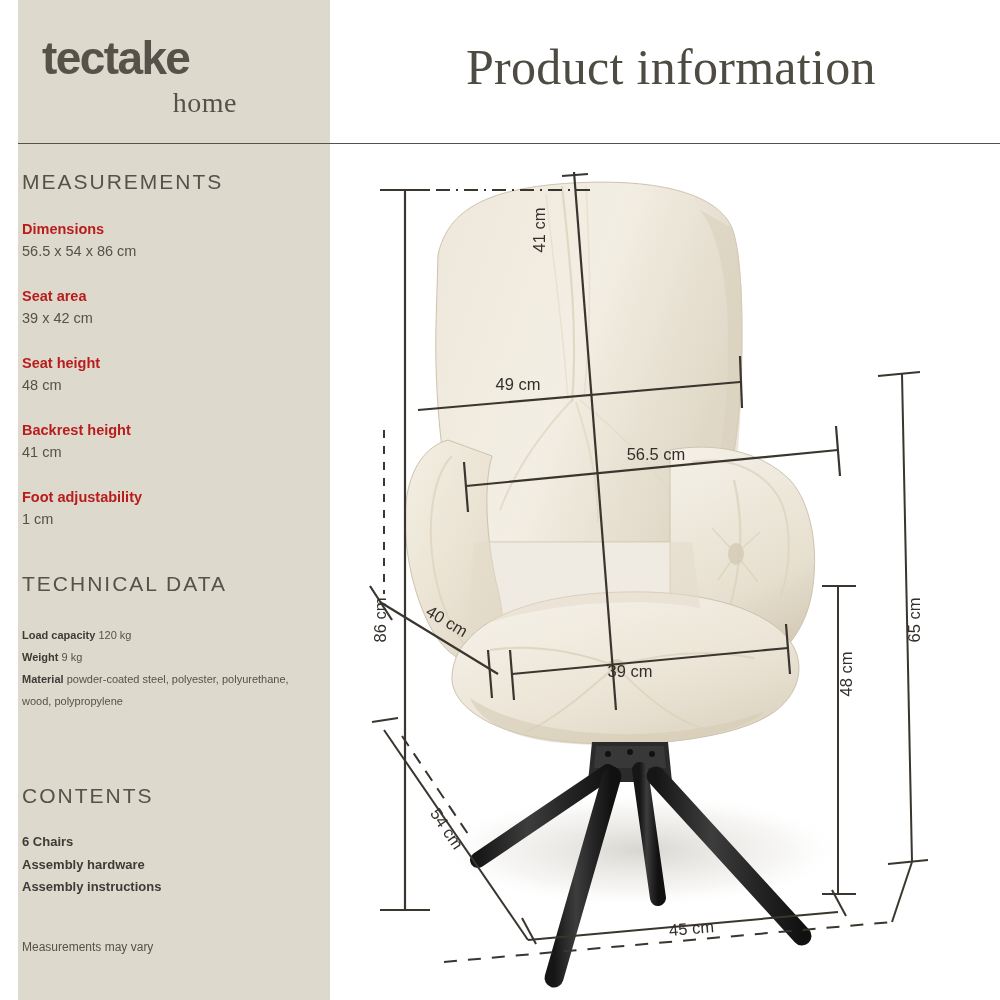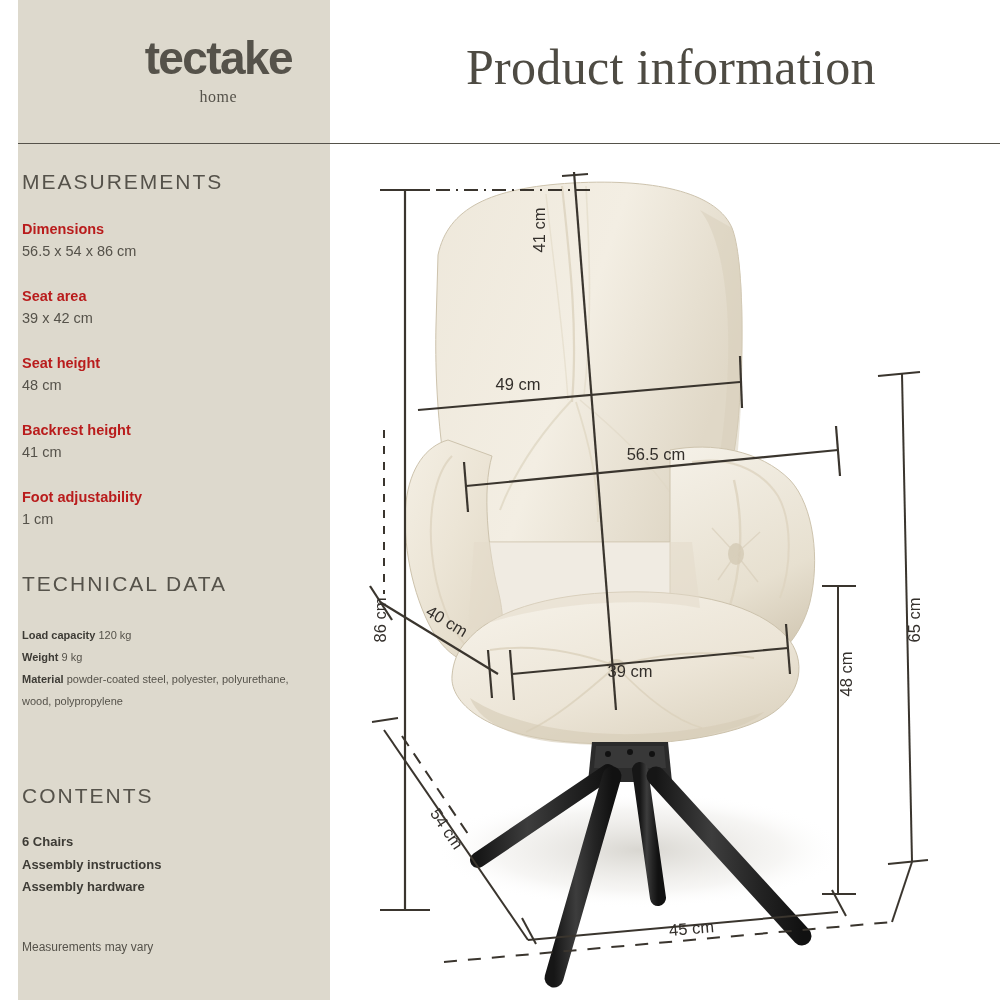--- a/index.html
+++ b/index.html
@@ -20,26 +20,26 @@
   .divider{
     position:absolute;left:18px;top:143px;width:982px;height:0;
     border-top:1.4px solid #55524a;
   }
 
   
   .logo{position:absolute;left:42px;top:34px;width:250px;}
   .logo-main{
     font-family:"Liberation Sans",sans-serif;
     font-weight:bold;font-size:46px;line-height:48px;
-    color:#55524a;letter-spacing:-1.6px;text-align:right;
+    color:#55524a;letter-spacing:-1.6px;
   }
   .logo-sub{
     font-family:"Liberation Serif",serif;
-    font-size:16px;line-height:28px;color:#55524a;
-    text-align:right;width:195px;margin-top:1px;letter-spacing:0.5px;
+    font-size:28px;line-height:28px;color:#55524a;
+    text-align:right;width:195px;margin-top:7px;letter-spacing:0.5px;
   }
 
   
   .sec-head{
     position:absolute;left:22px;
     font-size:21px;letter-spacing:2.0px;color:#55524a;font-weight:400;
     white-space:nowrap;
   }
   .blk{position:absolute;left:22px;width:278px;}
   .blk .lbl{
@@ -124,22 +124,22 @@
     <div class="inline-row">
       <b>Material</b> 
       <span>powder-coated steel, polyester, polyurethane, wood, polypropylene</span>
     </div>
   </div>
 
   <div class="sec-head" style="top:784px">CONTENTS</div>
 
   <div class="blk" style="top:831px">
     <div class="contents-line">6 Chairs</div>
+    <div class="contents-line">Assembly hardware</div>
     <div class="contents-line">Assembly instructions</div>
-    <div class="contents-line">Assembly hardware</div>
   </div>
 
   <div class="note">Measurements may vary</div>
 
   <div class="diagram">
   <svg width="660" height="850" viewBox="0 0 660 850" xmlns="http://www.w3.org/2000/svg">
     <defs>
       <linearGradient id="uphMain" x1="0" y1="0" x2="1" y2="1">
         <stop offset="0%" stop-color="#f4efe4"></stop>
         <stop offset="45%" stop-color="#ece5d6"></stop>

